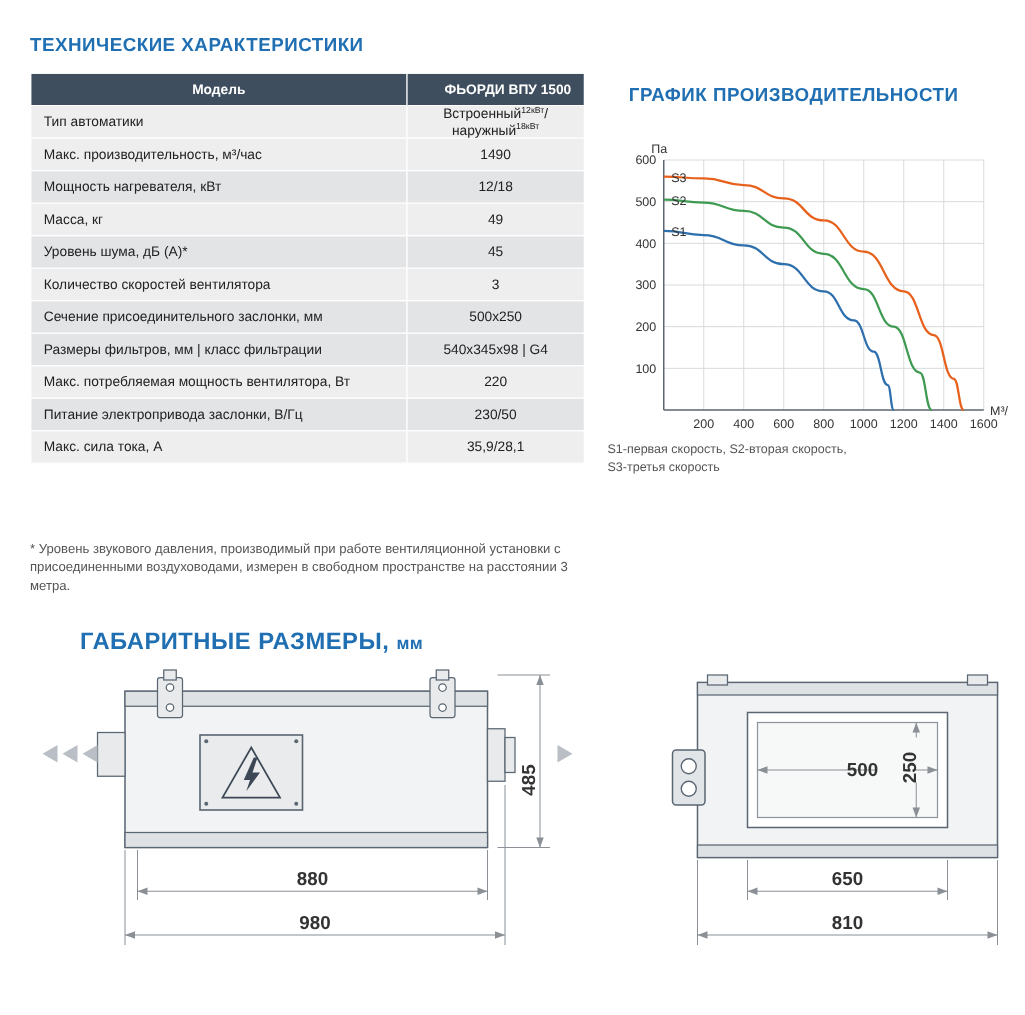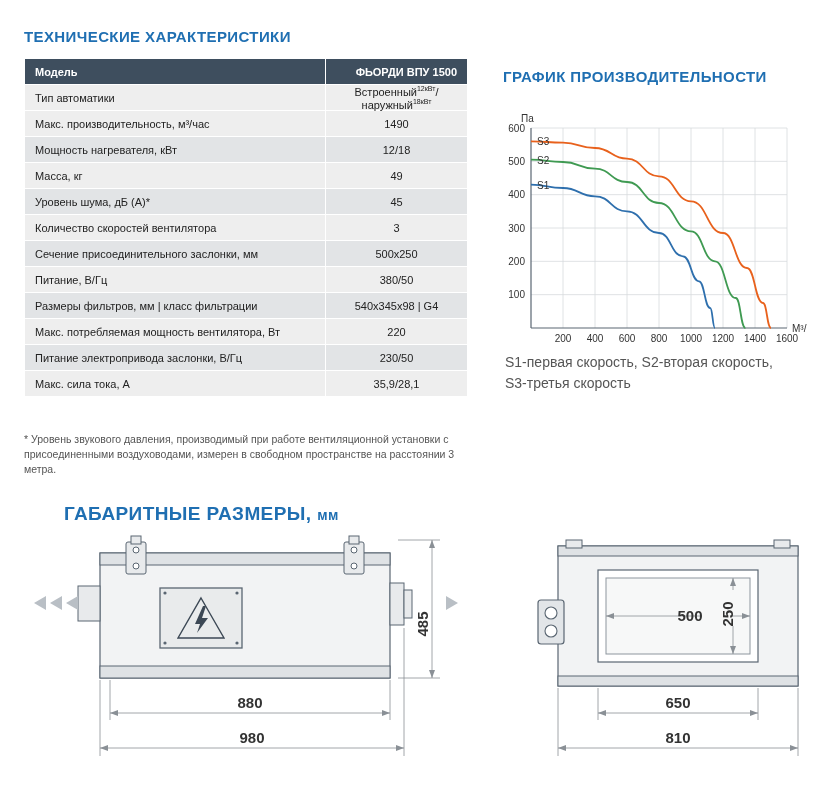--- a/index.html
+++ b/index.html
@@ -29,43 +29,43 @@
     border-collapse:collapse;
     font-size:11px;
   }
   #spec-table th,#spec-table td{
     border:1px solid #ffffff;
     padding:0 10px;
     height:25px;
     vertical-align:middle;
   }
   #spec-table thead th{
-    background:#3e4e5e;color:#fff;font-weight:bold;text-align:left;font-size:11px;
+    background:#3e4e5e;color:#fff;font-weight:bold;text-align:center;font-size:11px;
   }
   #spec-table thead th.val{ text-align:right; }
   #spec-table td.lbl{
     background:#eeeeee;color:#222;text-align:left;width:280px;
   }
   #spec-table td.val{
     background:#eeeeee;color:#222;text-align:center;
   }
   #spec-table tr.alt td{ background:#e2e4e6; }
   sup{font-size:7px;}
 
   
   #footnote{
     position:absolute;left:24px;top:432px;width:450px;
     font-size:10.5px;color:#555;line-height:1.45;
   }
 
   
   #chart-wrap{position:absolute;left:487px;top:110px;width:320px;height:260px;}
   #chart-note{
-    position:absolute;left:505px;top:352px;width:300px;
-    font-size:14px;color:#555;line-height:1.5;
+    position:absolute;left:486px;top:352px;width:300px;
+    font-size:10px;color:#555;line-height:1.5;
   }
 
   
   #dims-wrap{position:absolute;left:0;top:528px;width:820px;height:255px;}
 
   .dim-text{font-family:"Liberation Sans",sans-serif;font-size:15px;fill:#333;font-weight:bold;}
   .axis-text{font-family:"Liberation Sans",sans-serif;font-size:10px;fill:#333;}
   .ser-text{font-family:"Liberation Sans",sans-serif;font-size:10px;fill:#333;}
 </style>
 </head>
@@ -101,24 +101,20 @@
       <td class="lbl">Уровень шума, дБ (А)*</td>
       <td class="val">45</td>
     </tr>
     <tr>
       <td class="lbl">Количество скоростей вентилятора</td>
       <td class="val">3</td>
     </tr>
     <tr class="alt">
       <td class="lbl">Сечение присоединительного заслонки, мм</td>
       <td class="val">500x250</td>
-    </tr>
-    <tr>
-      <td class="lbl">Питание, В/Гц</td>
-      <td class="val">380/50</td>
     </tr>
     <tr class="alt">
       <td class="lbl">Размеры фильтров, мм  |  класс фильтрации</td>
       <td class="val">540х345х98 | G4</td>
     </tr>
     <tr>
       <td class="lbl">Макс. потребляемая мощность вентилятора, Вт</td>
       <td class="val">220</td>
     </tr>
     <tr class="alt">

